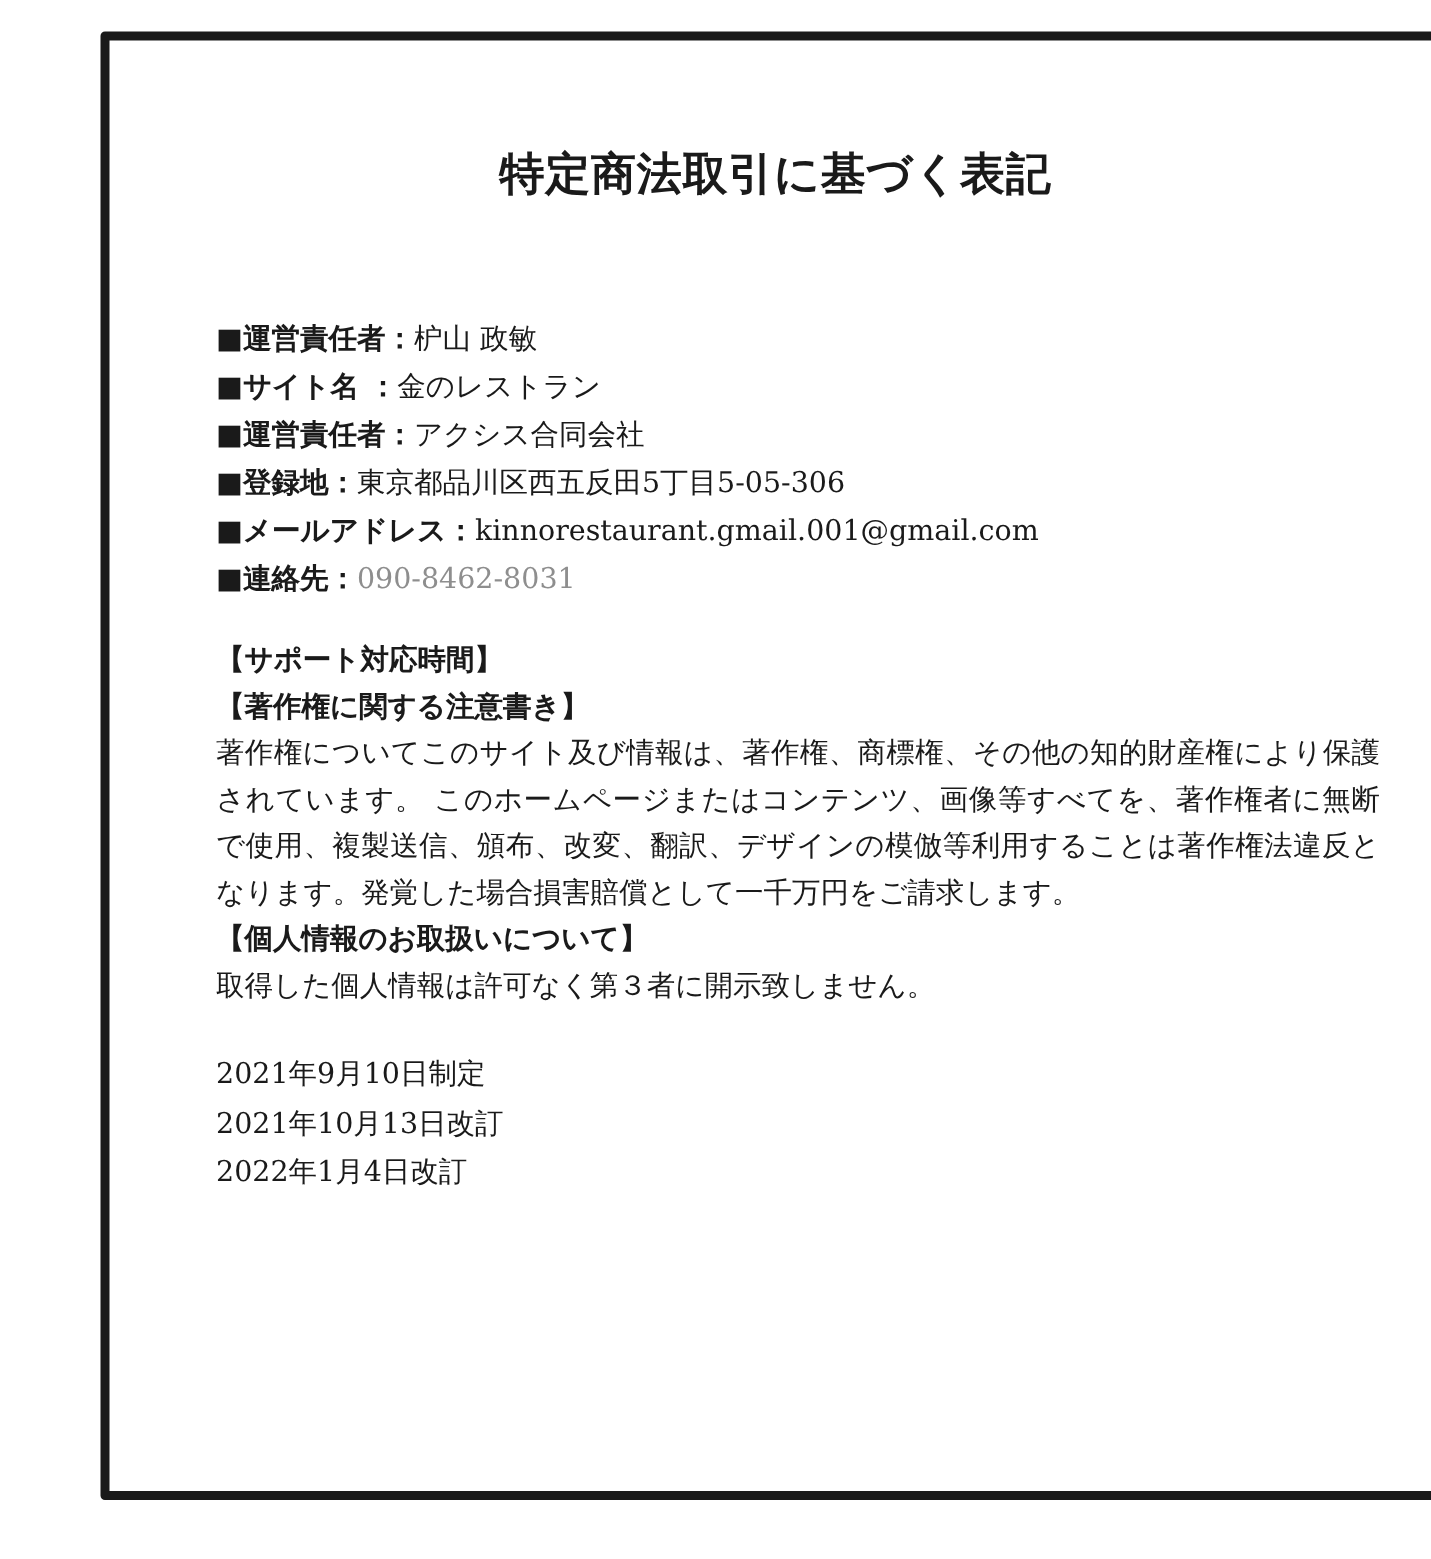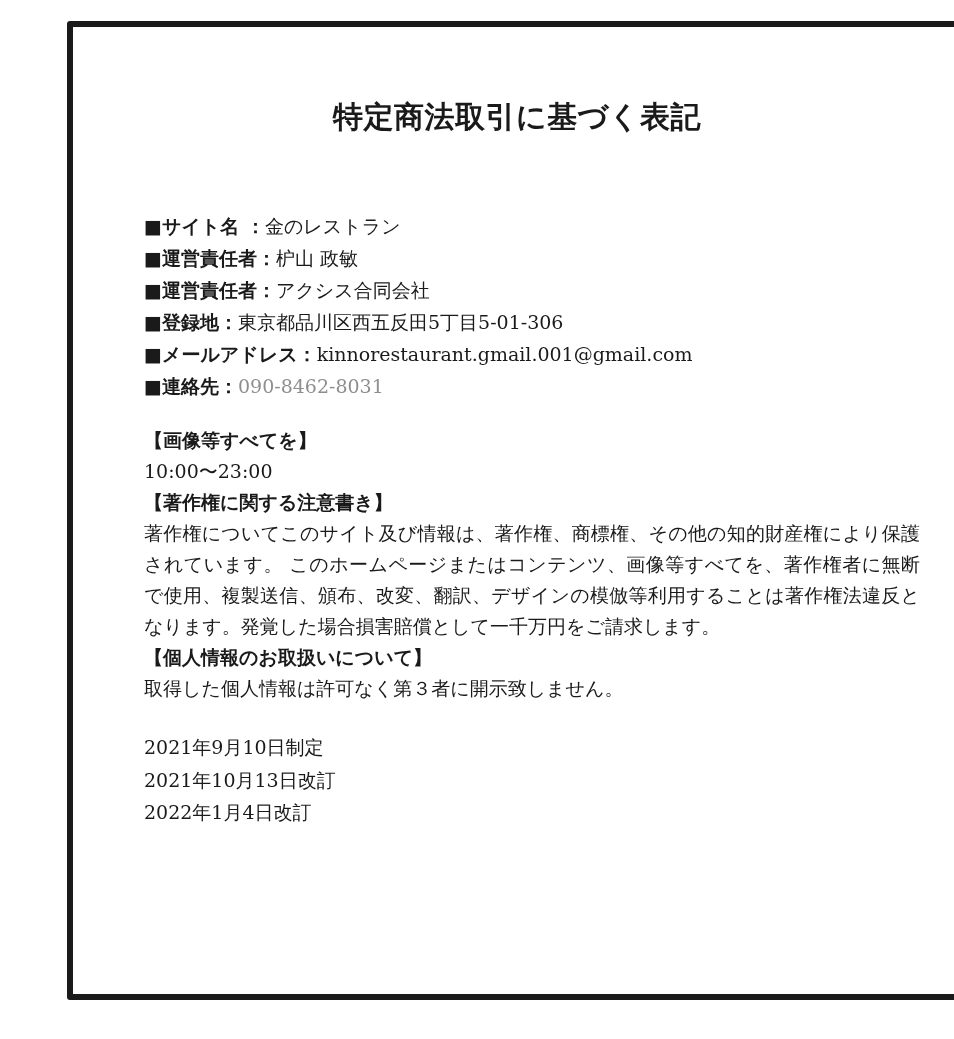--- a/index.html
+++ b/index.html
@@ -71,31 +71,30 @@
 </style>
 </head>
 <body>
 
 <div class="frame">
   <h1 class="title">特定商法取引に基づく表記</h1>
 
   <div class="content">
 
     <div class="info-list">
+      <div class="row"><span class="label">■運営責任者：</span><span>枦山 政敏</span></div>
       <div class="row"><span class="label">■サイト名 ：</span><span>金のレストラン</span></div>
-      <div class="row"><span class="label">■運営責任者：</span><span>枦山 政敏</span></div>
       <div class="row"><span class="label">■運営責任者：</span><span>アクシス合同会社</span></div>
-      <div class="row"><span class="label">■登録地：</span><span>東京都品川区西五反田5丁目5-01-306</span></div>
+      <div class="row"><span class="label">■登録地：</span><span>東京都品川区西五反田5丁目5-05-306</span></div>
       <div class="row"><span class="label">■メールアドレス：</span><span>kinnorestaurant.gmail.001@gmail.com</span></div>
       <div class="row"><span class="label">■連絡先：</span><span class="phone">090-8462-8031</span></div>
     </div>
 
     <div class="mid">
-      <div class="head">【画像等すべてを】</div>
-      <div>10:00〜23:00</div>
+      <div class="head">【サポート対応時間】</div>
       <div class="head">【著作権に関する注意書き】</div>
       <div class="para">著作権についてこのサイト及び情報は、著作権、商標権、その他の知的財産権により保護されています。 このホームページまたはコンテンツ、画像等すべてを、著作権者に無断で使用、複製送信、頒布、改変、翻訳、デザインの模倣等利用することは著作権法違反となります。発覚した場合損害賠償として一千万円をご請求します。</div>
       <div class="head">【個人情報のお取扱いについて】</div>
       <div>取得した個人情報は許可なく第３者に開示致しません。</div>
     </div>
 
     <div class="dates">
       <div>2021年9月10日制定</div>
       <div>2021年10月13日改訂</div>
       <div>2022年1月4日改訂</div>

